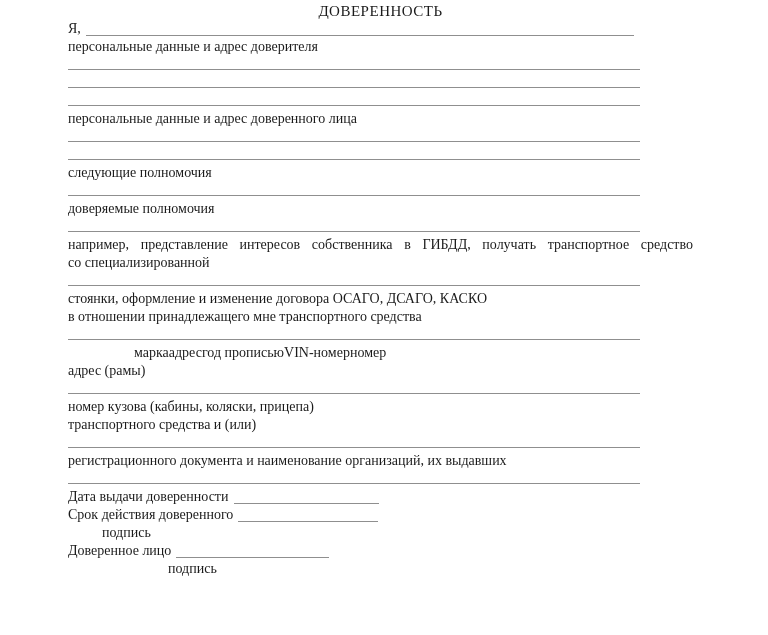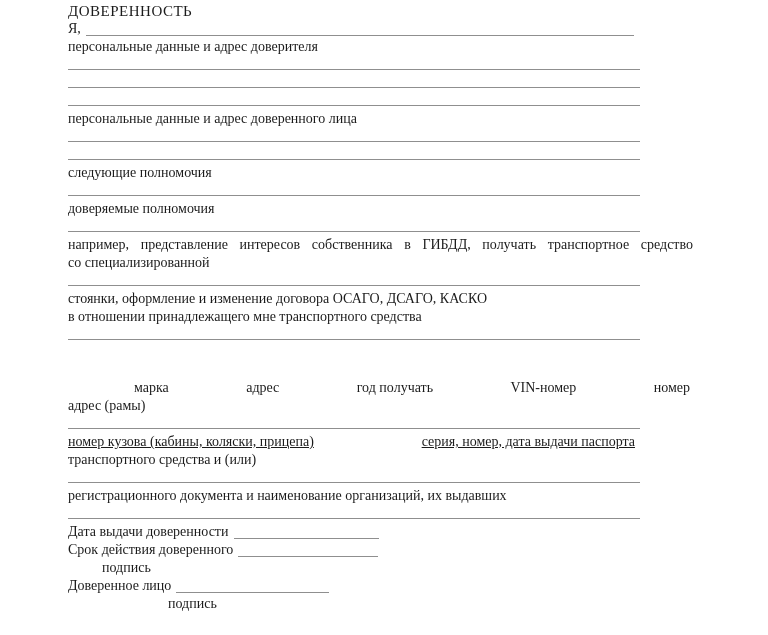--- a/index.html
+++ b/index.html
@@ -11,20 +11,21 @@
     font-family: "Liberation Serif", "DejaVu Serif", serif;
     font-size: 14px;
     line-height: 18px;
     color: #1b1b1b;
     padding: 2px 0 0 68px;
     overflow: hidden;
   }
   .row { height: 18px; white-space: nowrap; }
   .title-row {
     width: 625px;
+    text-align: center;
     font-size: 15px;
     letter-spacing: 0.5px;
   }
   
   .bar {
     width: 572px;
     height: 14px;
     border-bottom: 1px solid #8f8f8f;
   }
   
@@ -41,31 +42,28 @@
   .fill-sig2     { width: 153px; margin-left: 5px; }
   
   .justify-row {
     width: 625px;
     text-align: justify;
     text-align-last: justify;
   }
   
   .vehicle-row {
     display: flex;
-    justify-content: space-between;
     width: 622px;
     padding-left: 66px;
-    margin-top: 35px;
   }
   
   .split-row {
     display: flex;
     justify-content: space-between;
     width: 567px;
-    text-decoration: underline;
   }
   .indent-inwords { padding-left: 229px; }
   .indent-sig1    { padding-left: 34px; }
   .indent-sig2    { padding-left: 100px; }
 </style>
 </head>
 <body>
 
 <div class="page">
 
@@ -122,34 +120,33 @@
 
   <div class="row">в отношении принадлежащего мне транспортного средства</div>
 
   <div class="row">
       <div class="bar"></div>
     </div>
 
   <div class="row vehicle-row">
     <span>марка</span>
     <span>адрес</span>
-    <span>год получать</span>
+    <span>год прописью</span>
     <span>VIN-номер</span>
     <span>номер</span>
   </div>
 
   <div class="row">адрес (рамы)</div>
 
   <div class="row">
       <div class="bar"></div>
     </div>
 
   <div class="row split-row">
     <span>номер кузова (кабины, коляски, прицепа)</span>
-    <span>серия, номер, дата выдачи паспорта</span>
   </div>
 
   <div class="row">транспортного средства и (или)</div>
 
   <div class="row">
       <div class="bar"></div>
     </div>
 
   <div class="row">регистрационного документа и наименование организаций, их выдавших</div>
 

